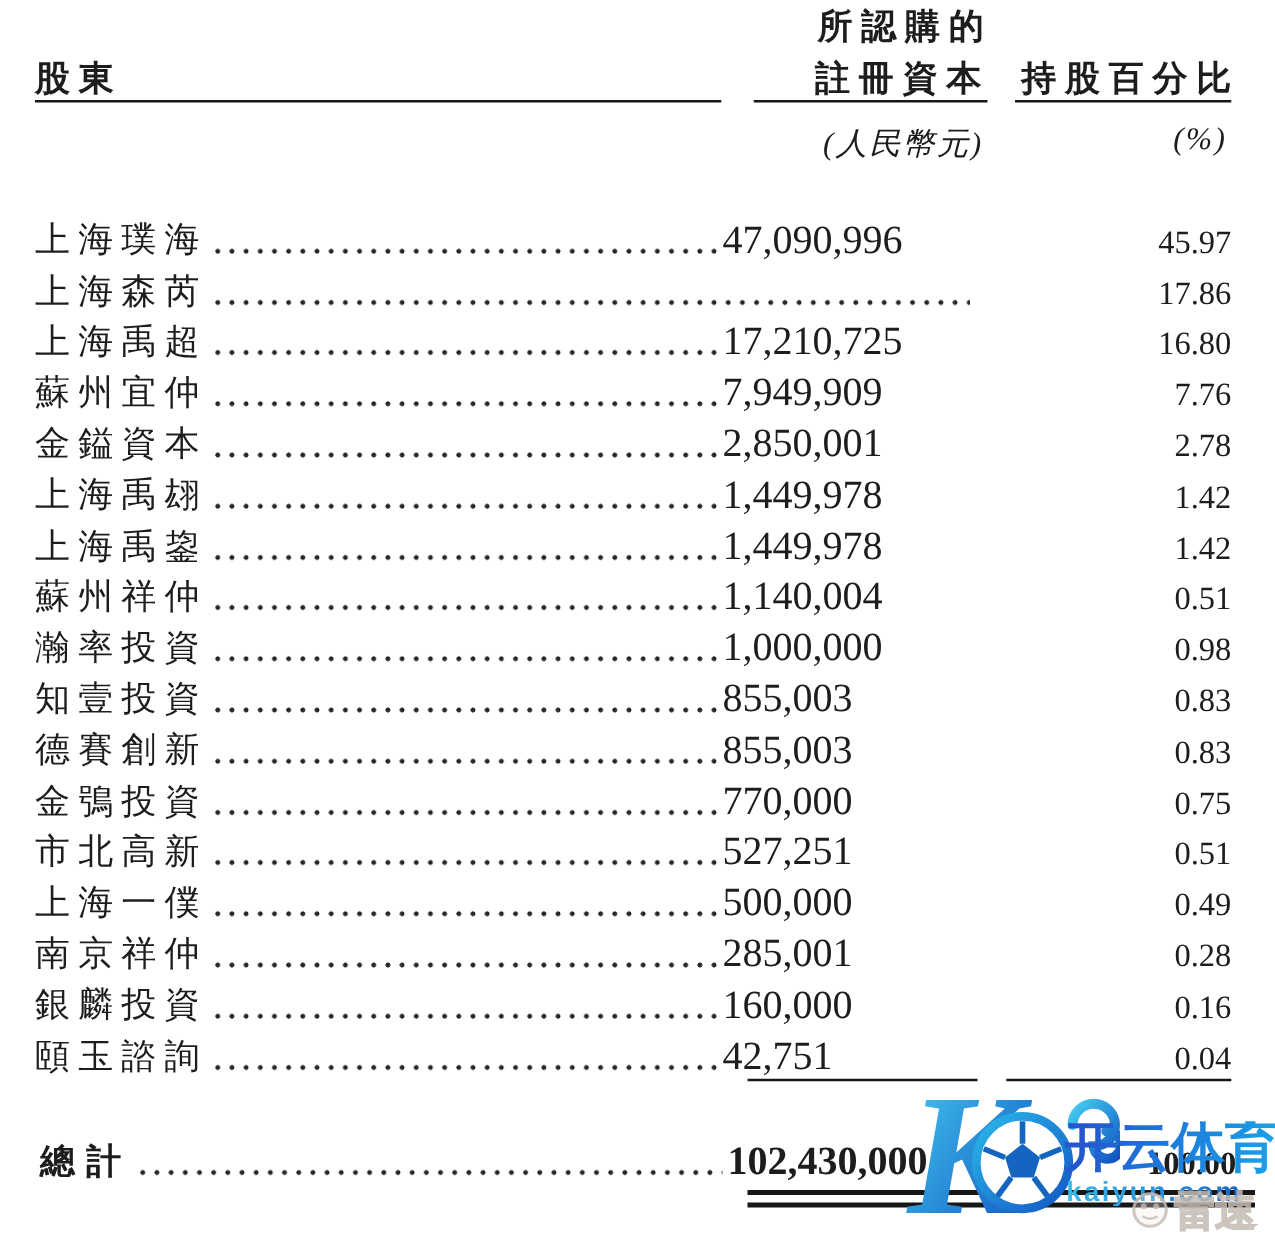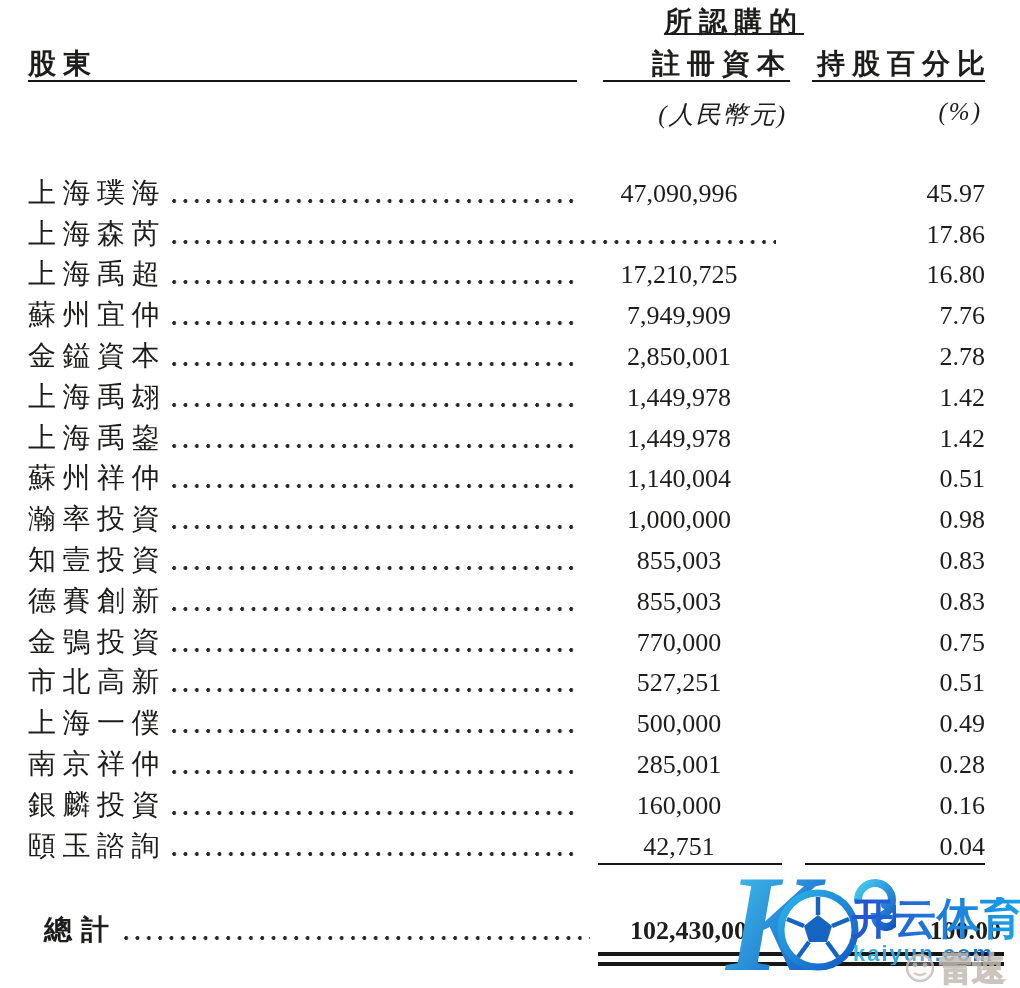--- a/index.html
+++ b/index.html
@@ -8,43 +8,43 @@
     width:1020px;height:988px;
     background:#ffffff;
     font-family:"Liberation Serif","DejaVu Serif",serif;
     color:#1d1d1b;
     overflow:hidden;
   }
   
   .hdr{position:absolute;line-height:1.15;font-weight:700;font-size:28px;
        letter-spacing:7px;white-space:nowrap;}
   .hdr.r{margin-right:-7px;text-align:right;}
-  #h-sub1{top:6px;right:223px;text-decoration:underline;}
+  #h-sub1{top:6px;right:233px;}
   #h-col1{top:48px;left:28px;}
   #h-col2{top:48px;right:235px;}
   #h-col3{top:48px;right:35px;}
   .unit{position:absolute;font-style:italic;font-size:25px;letter-spacing:2px;
         white-space:nowrap;font-weight:400;text-align:center;}
   #h-unit2{top:98px;right:233px;}
   #h-unit3{top:98px;right:38px;}
   
   .rule{position:absolute;background:#171717;}
   
   #rows{position:absolute;left:28px;top:172px;width:957px;}
   .row{display:flex;align-items:flex-end;height:40.8px;box-sizing:border-box;
        padding-bottom:6px;}
   .row .name{font-size:28px;letter-spacing:6.5px;line-height:1;white-space:nowrap;text-align:right;}
   .leader{flex:1 1 auto;min-width:12px;height:6px;align-self:flex-end;
           margin:0 4px 3px 6px;
           background-image:radial-gradient(circle at 2.2px 3px,#272727 1.7px,transparent 2.2px);
           background-size:11.35px 6px;background-repeat:repeat-x;}
-  .row .amt{width:202px;flex:0 0 auto;text-align:center;font-size:26px;line-height:1;}
+  .row .amt{width:202px;flex:0 0 auto;text-align:left;font-size:32px;line-height:1;}
   .row .pct{width:205px;flex:0 0 auto;text-align:right;font-size:26px;line-height:1;}
   
-  #total-row{position:absolute;left:44px;top:908px;width:957px;height:42px;}
+  #total-row{position:absolute;left:32px;top:908px;width:957px;height:42px;}
   #total-row .name,#total-row .amt,#total-row .pct{font-weight:700;}
   #total-row .name{letter-spacing:9px;}
   
   .wm{position:absolute;z-index:9;pointer-events:none;}
   #wm-k{left:724px;top:864px;}
   #wm-brand{
     left:851px;top:897px;
     font-family:"Liberation Sans","DejaVu Sans",sans-serif;
     font-weight:800;font-size:43px;line-height:1;letter-spacing:0;
     background:linear-gradient(100deg,#2457cf 10%,#1d7fdb 55%,#1aa0e6 95%);

